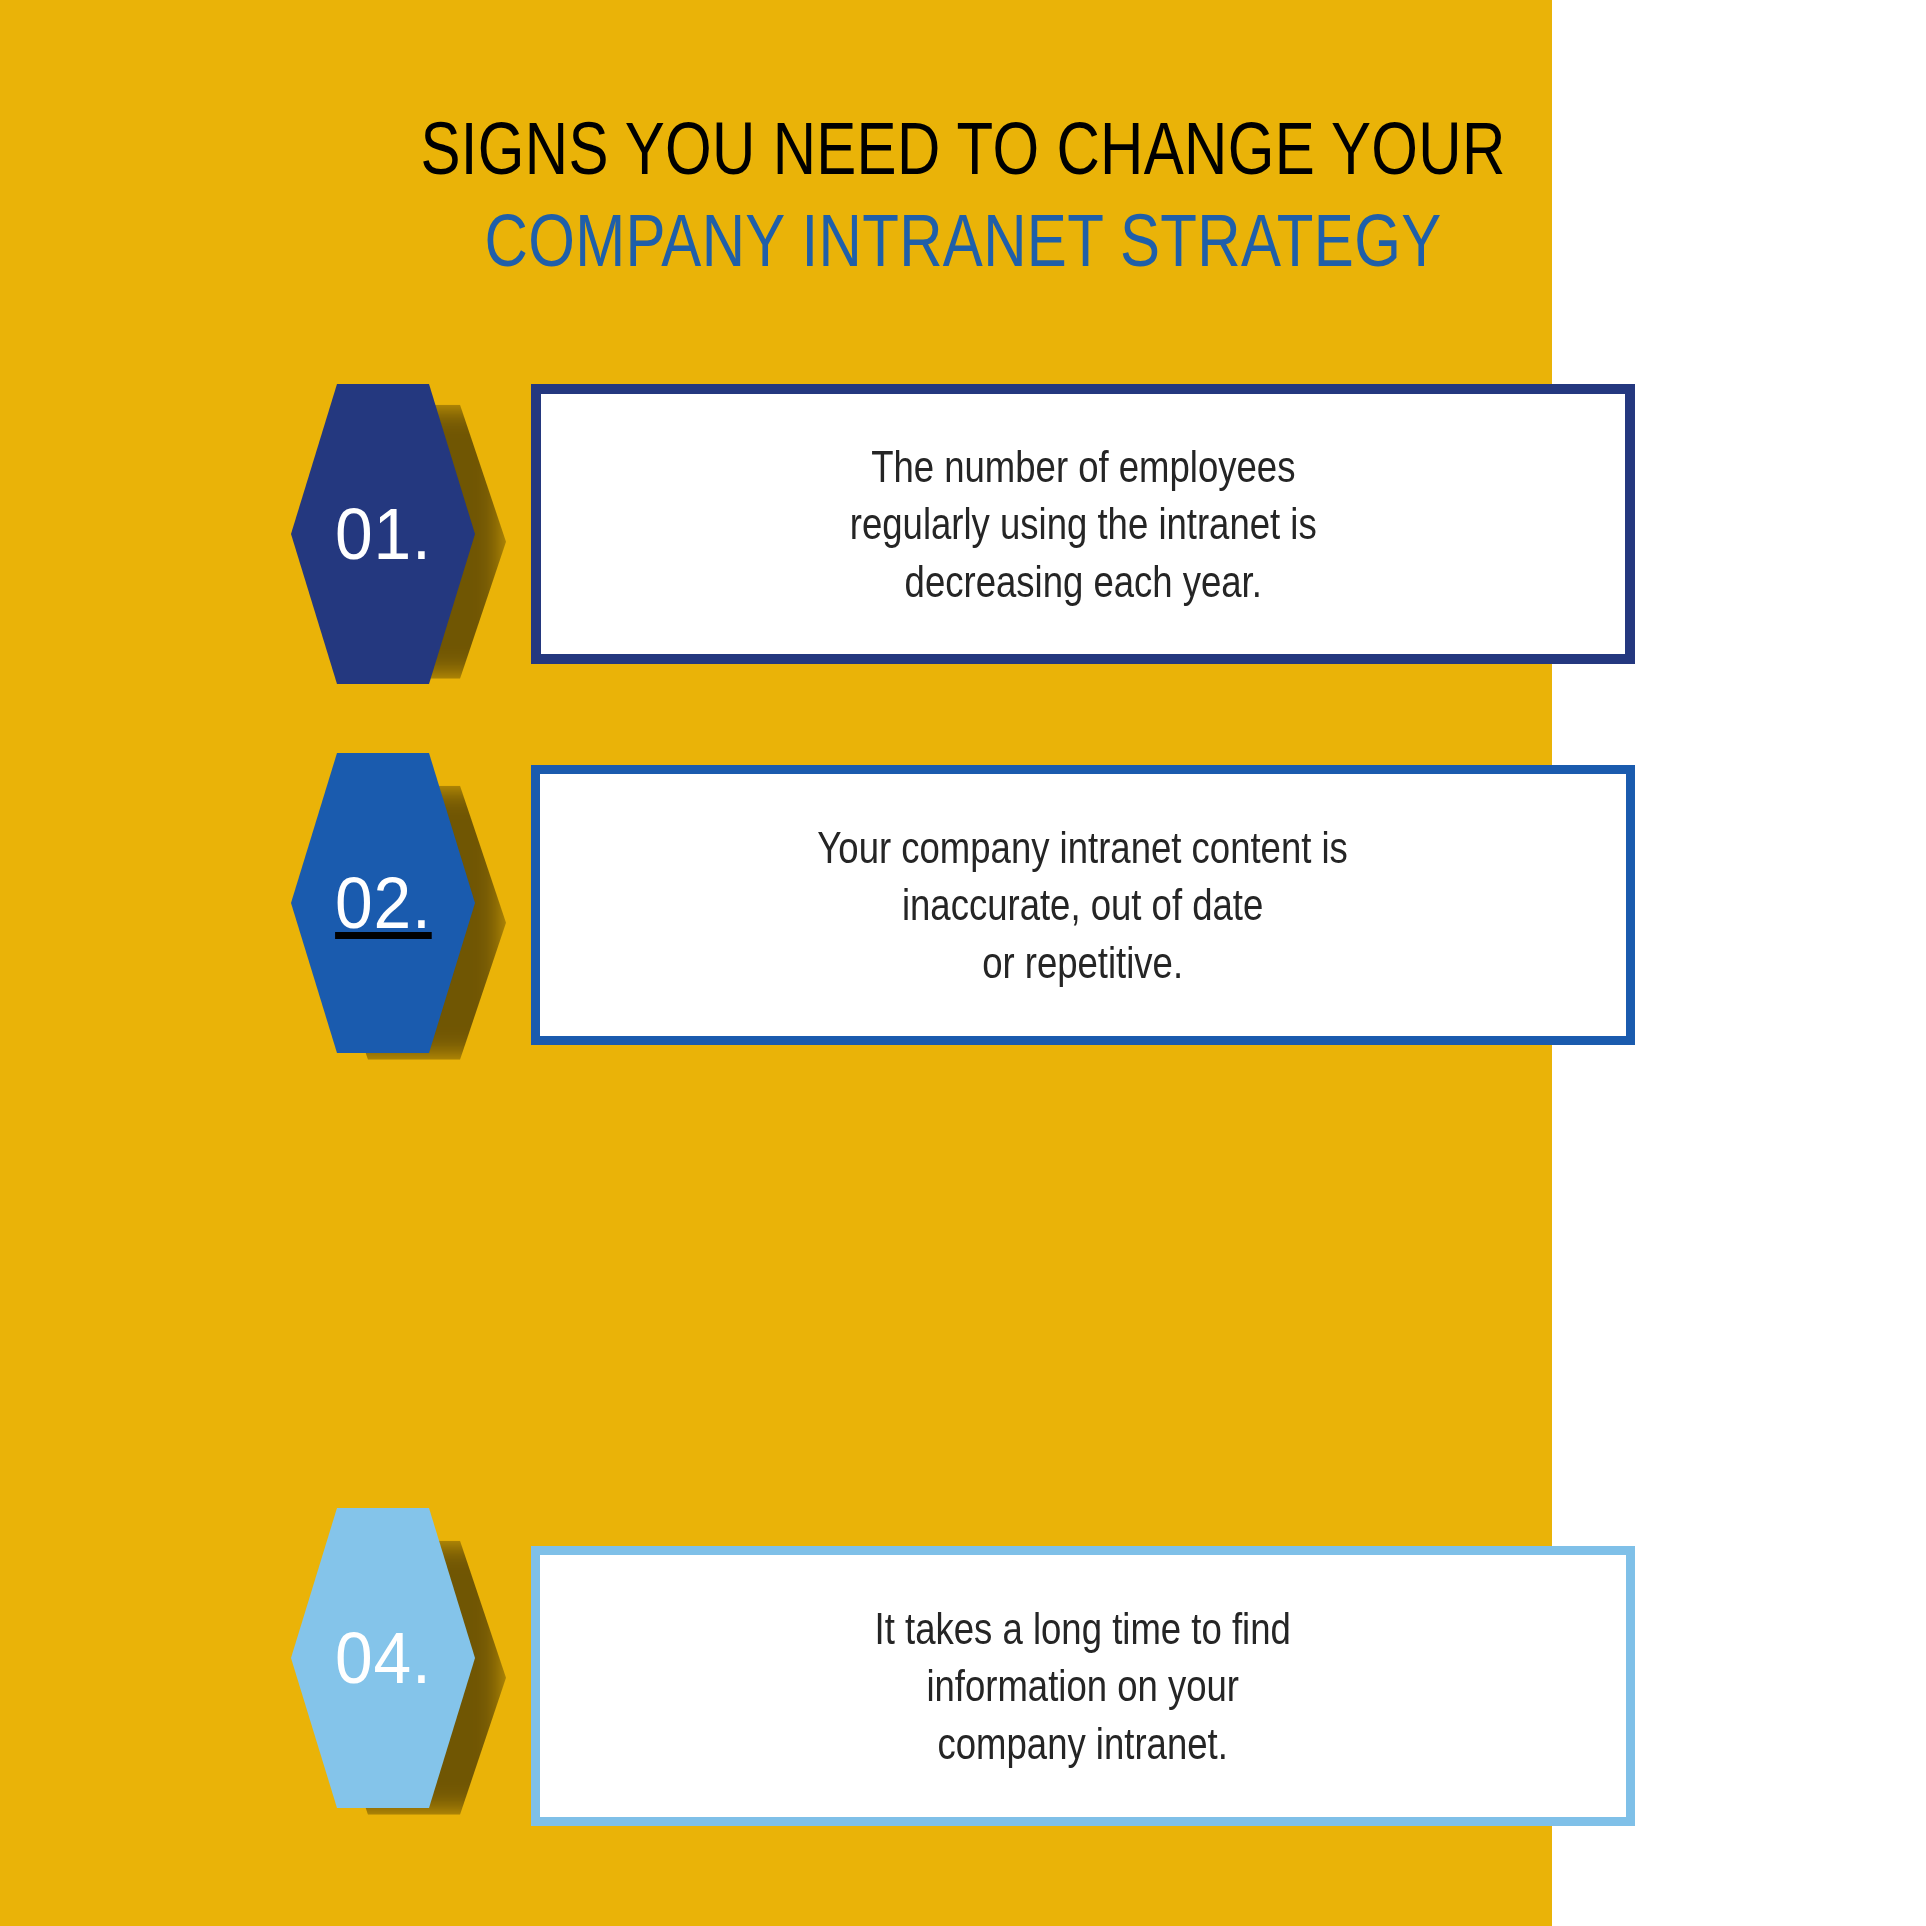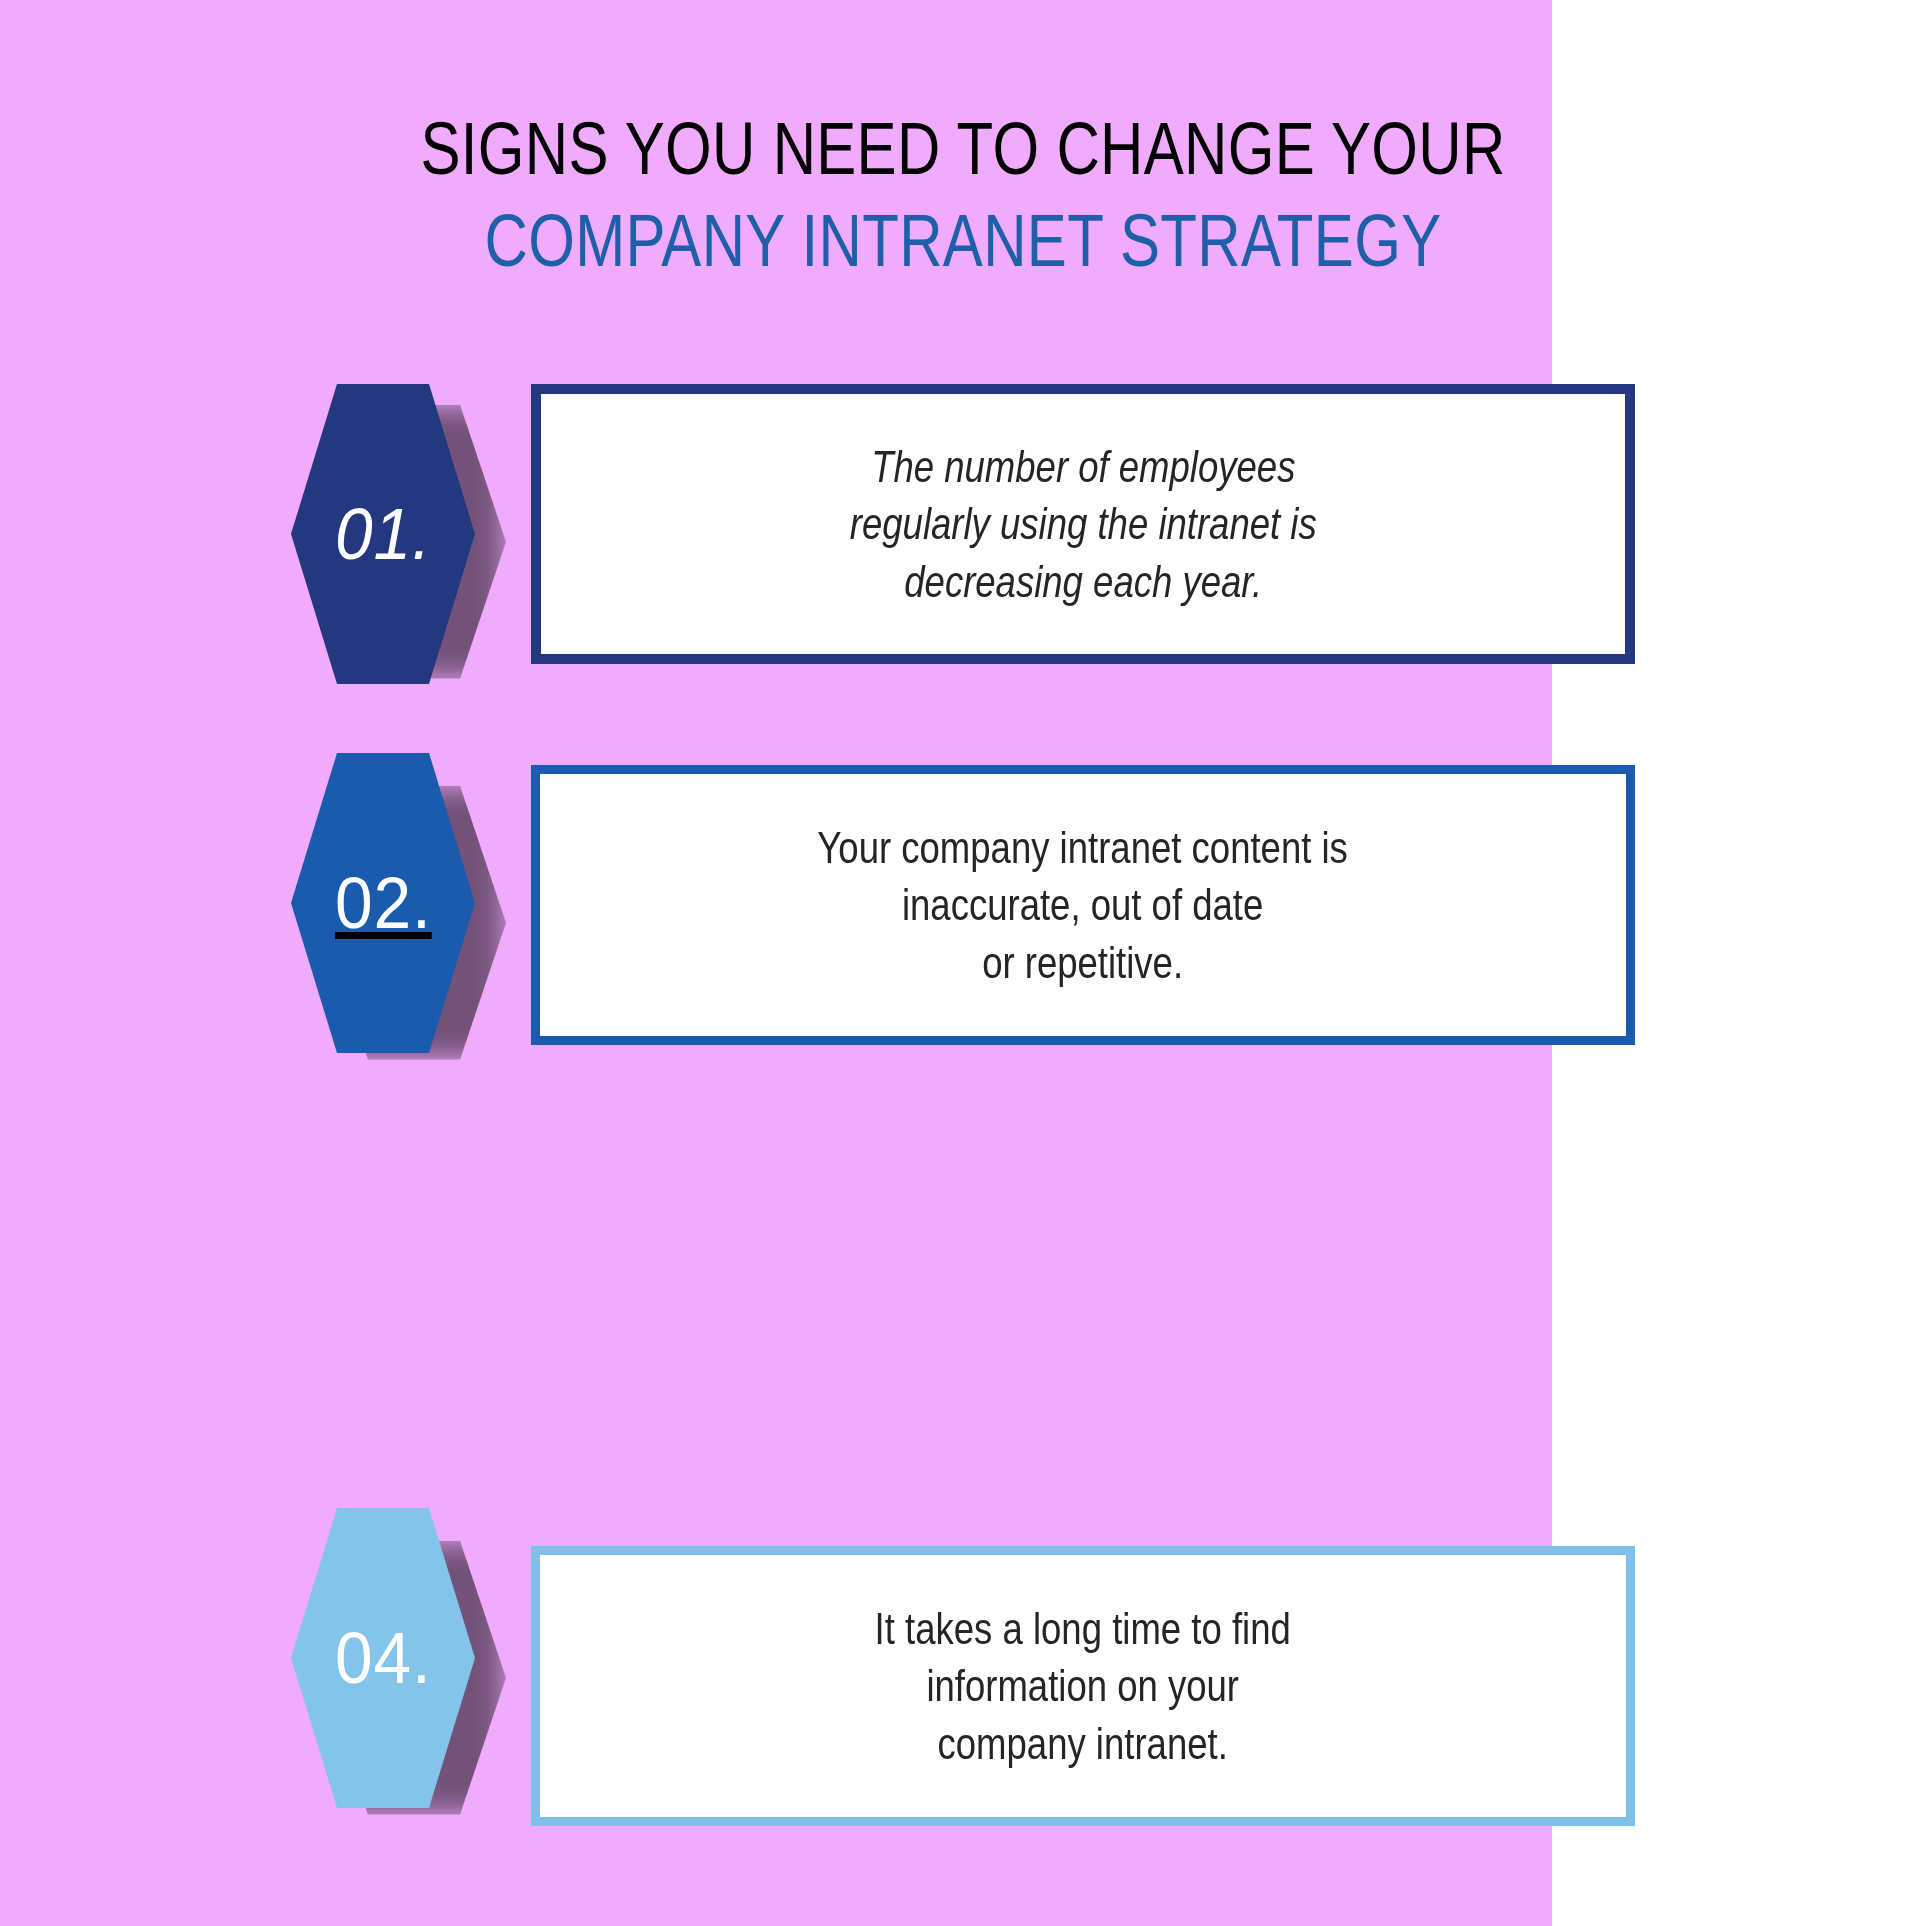--- a/index.html
+++ b/index.html
@@ -11,21 +11,21 @@
     width: 1926px;
     height: 1926px;
     overflow: hidden;
     font-family: "Liberation Sans", sans-serif;
   }
 
   .page {
     position: relative;
     width: 1552px;
     height: 1926px;
-    background: #f0abfc;
+    background: #eab308;
   }
 
   
   .title-block {
     position: absolute;
     top: 103px;
     left: 0;
     width: 1926px;
     text-align: center;
   }
@@ -50,21 +50,21 @@
     width: 1926px;
     height: 1455px;
   }
 
   .row {
     position: absolute;
     left: 0;
     width: 1926px;
     height: 300px;
   }
-  .row-1 { top: 0px; font-style: italic; }
+  .row-1 { top: 0px; }
   .row-2 { top: 381px; }
   .row-3 { top: 762px; }
   .row-4 { top: 1136px; }
 
   
   .card {
     position: absolute;
     left: 531px;
     width: 1104px;
     top: 12px;

